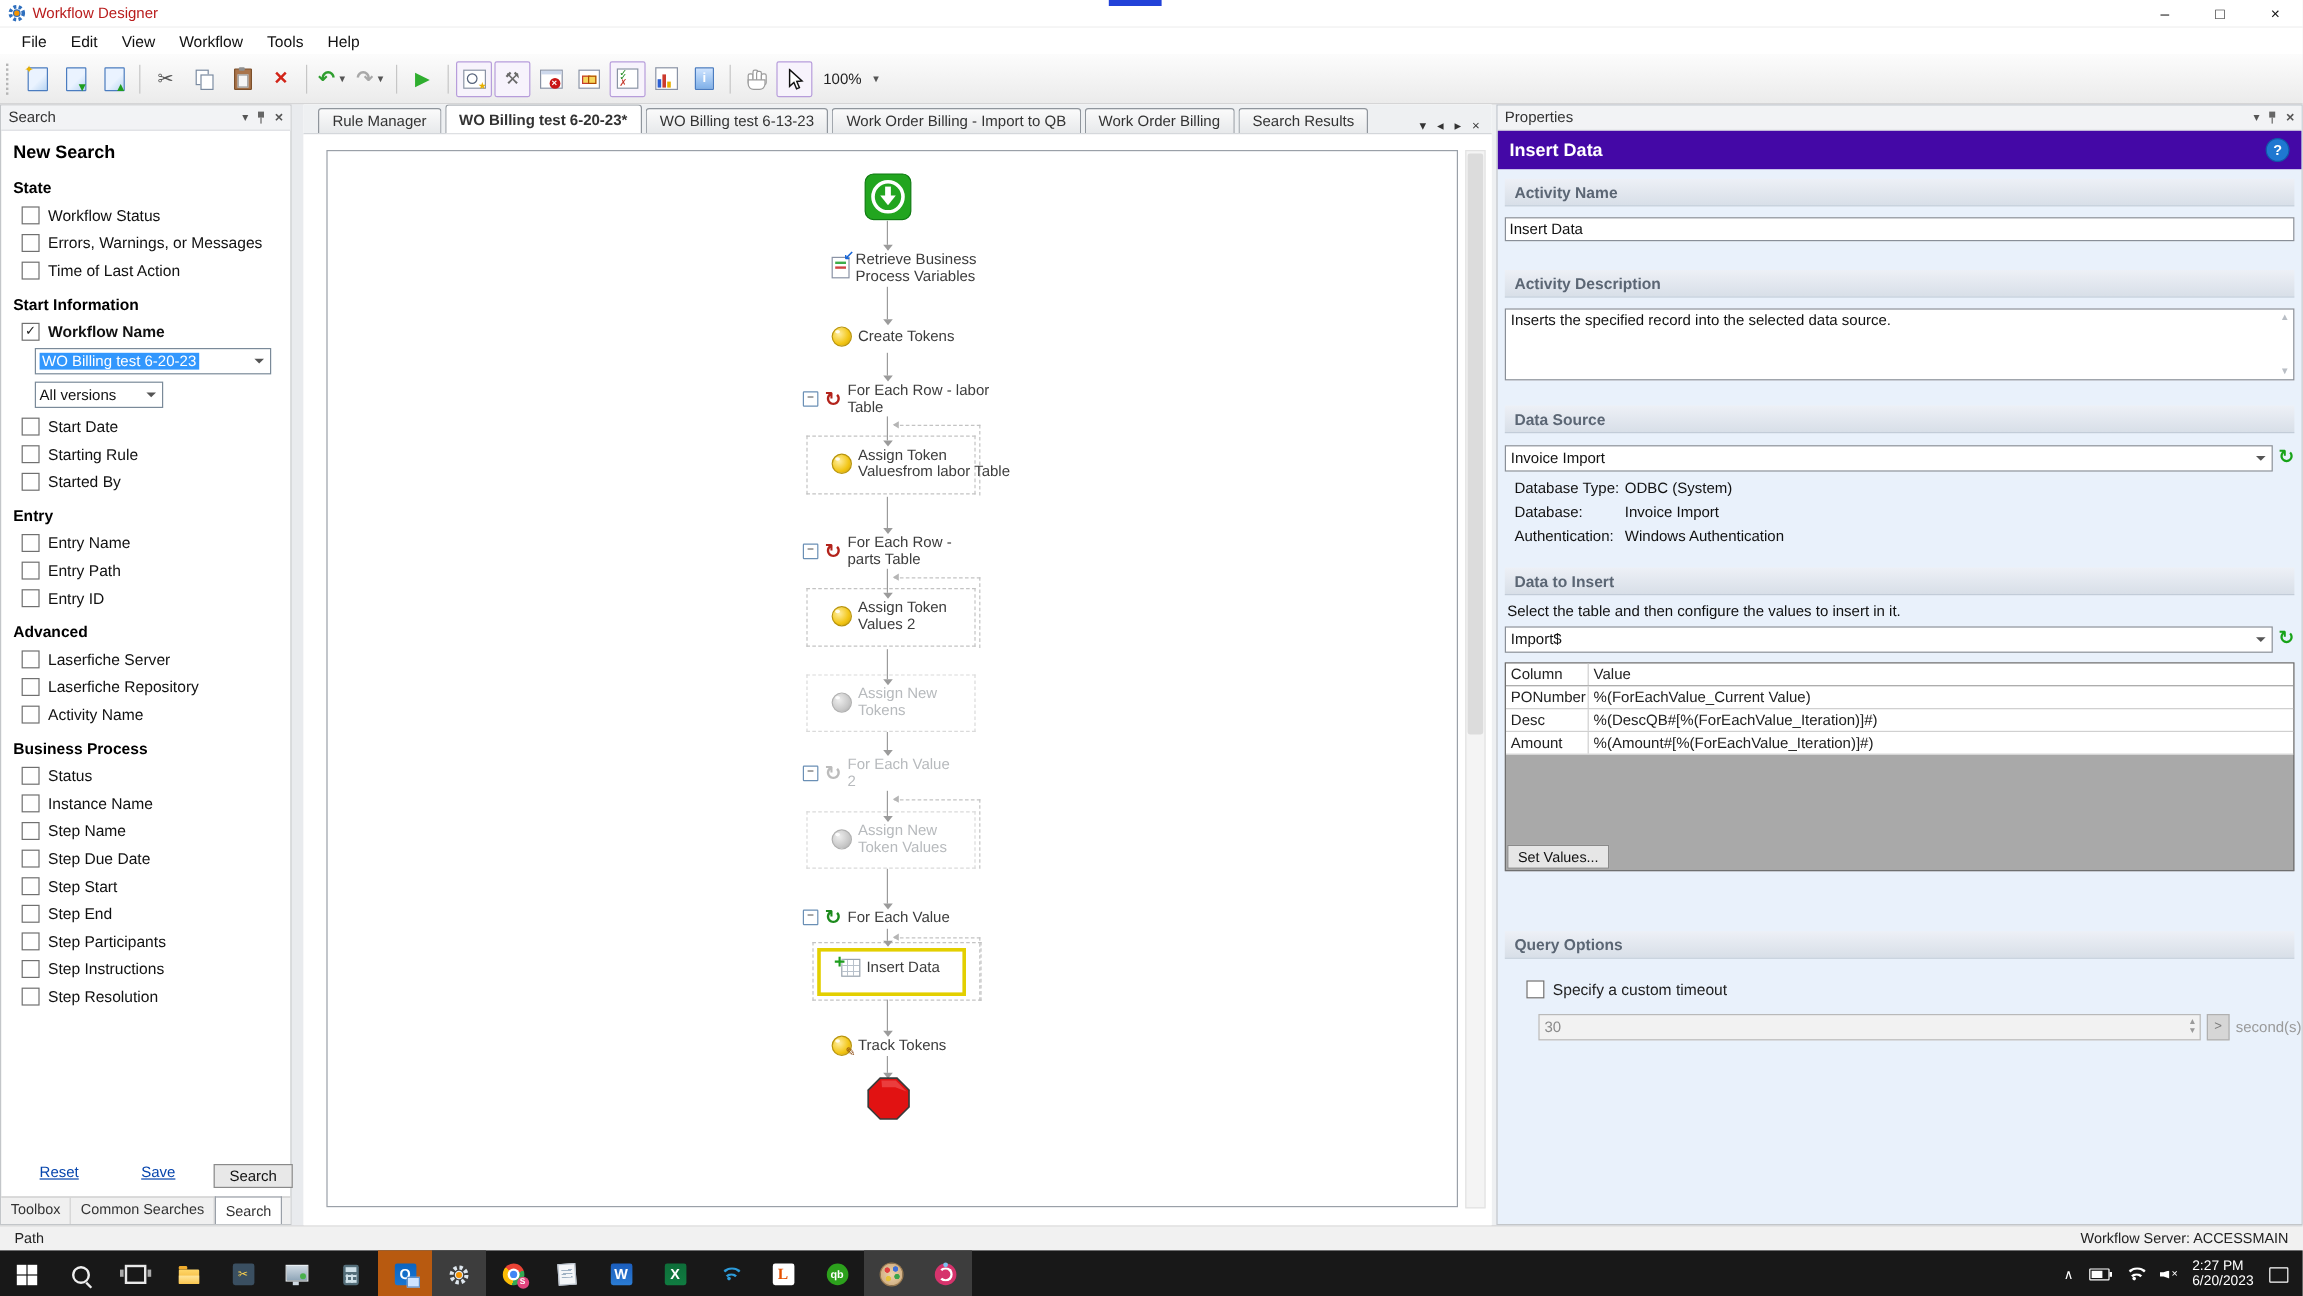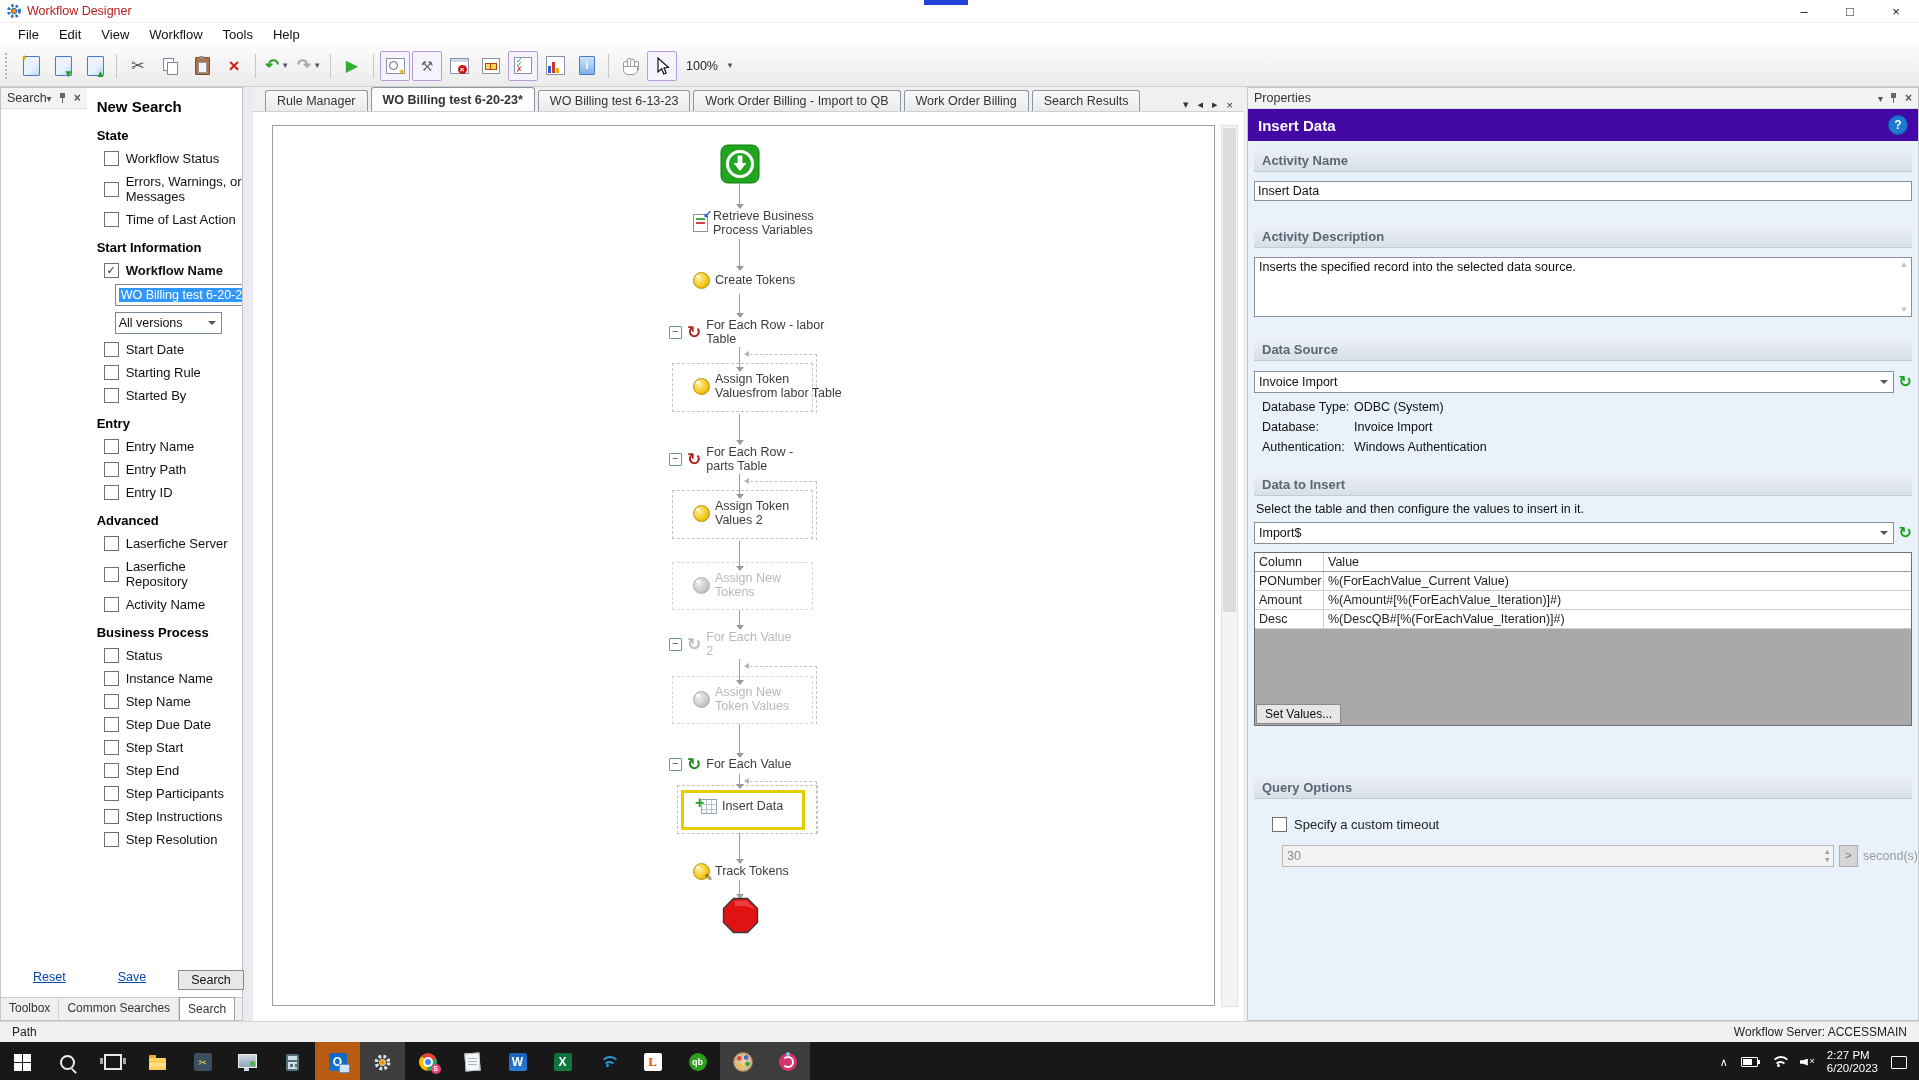--- a/index.html
+++ b/index.html
@@ -57,21 +57,21 @@
   .chic b{width:3px;display:block}
   .infic{width:14px;height:17px;background:linear-gradient(#cfe4ff,#7fb0e8);border:1px solid #4a7cc0;color:#fff;font-size:11px;font-weight:bold;text-align:center;line-height:16px;border-radius:1px}
   .handic{width:16px;height:16px;position:relative}
   .handic b{position:absolute;background:#fff;border:1px solid #9a9a9a;border-radius:2px}
   .handic .f1{left:1px;top:3px;width:3px;height:8px}.handic .f2{left:4.5px;top:0;width:3px;height:9px}
   .handic .f3{left:8px;top:1px;width:3px;height:9px}.handic .f4{left:11.5px;top:3px;width:3px;height:8px}
   .handic .palm{left:1px;top:8px;width:13px;height:7px;border-radius:0 0 5px 5px}
   
   .main{display:flex;height:934px}
   
-  .sidebar{width:243px;background:#fff;border:1px solid #c3c6c9;box-sizing:border-box;position:relative;display:flex;}
+  .sidebar{width:243px;background:#fff;border:1px solid #c3c6c9;box-sizing:border-box;position:relative;display:flex;flex-direction:column}
   .panel-head{height:20px;background:#f2f3f5;border-bottom:1px solid #dcdee1;display:flex;align-items:center;padding:0 6px;font-size:12.5px;color:#333;flex:0 0 auto}
   .panel-ic{margin-left:auto;display:flex;gap:7px;align-items:center;color:#555;font-size:10px}
   .pinic{width:8px;height:10px;position:relative;display:inline-block}
   .pinic::before{content:"";position:absolute;left:1.5px;top:0;width:5px;height:5px;background:#666}
   .pinic::after{content:"";position:absolute;left:3.5px;top:5px;width:1px;height:5px;background:#666}
   .search-body{padding:4px 0 0 0;overflow:hidden;flex:1}
   .ns-head{font-size:15px;font-weight:bold;margin:6px 0 4px 10px;color:#000}
   .sec-title{font-weight:bold;margin:13px 0 1px 10px;color:#000}
   .chk-row{display:flex;align-items:center;gap:7px;margin:8px 0 0 17px}
   .chk{width:13px;height:13px;border:1px solid #707070;background:#fff;flex:0 0 auto;font-size:11px;line-height:12px;text-align:center;color:#222}
@@ -674,26 +674,26 @@
         <span class="c1">Column</span>
         <span class="c2">Value</span>
       </div>
       <span style="display:block">
 
       <div class="trow">
           <span class="c1">PONumber</span>
           <span class="c2">%(ForEachValue_Current Value)</span>
         </div>
           <div class="trow">
+          <span class="c1">Desc</span>
+          <span class="c2">%(DescQB#[%(ForEachValue_Iteration)]#)</span>
+        </div>
+          <div class="trow">
           <span class="c1">Amount</span>
           <span class="c2">%(Amount#[%(ForEachValue_Iteration)]#)</span>
-        </div>
-          <div class="trow">
-          <span class="c1">Desc</span>
-          <span class="c2">%(DescQB#[%(ForEachValue_Iteration)]#)</span>
         </div>
         </span>
       <span class="setv">Set Values...</span>
     </div>
 
     <div class="sect" style="margin-top:50px">Query Options</div>
     <div class="qcheck">
       <span class="chk"></span>
       <span>Specify a custom timeout</span>
     </div>

